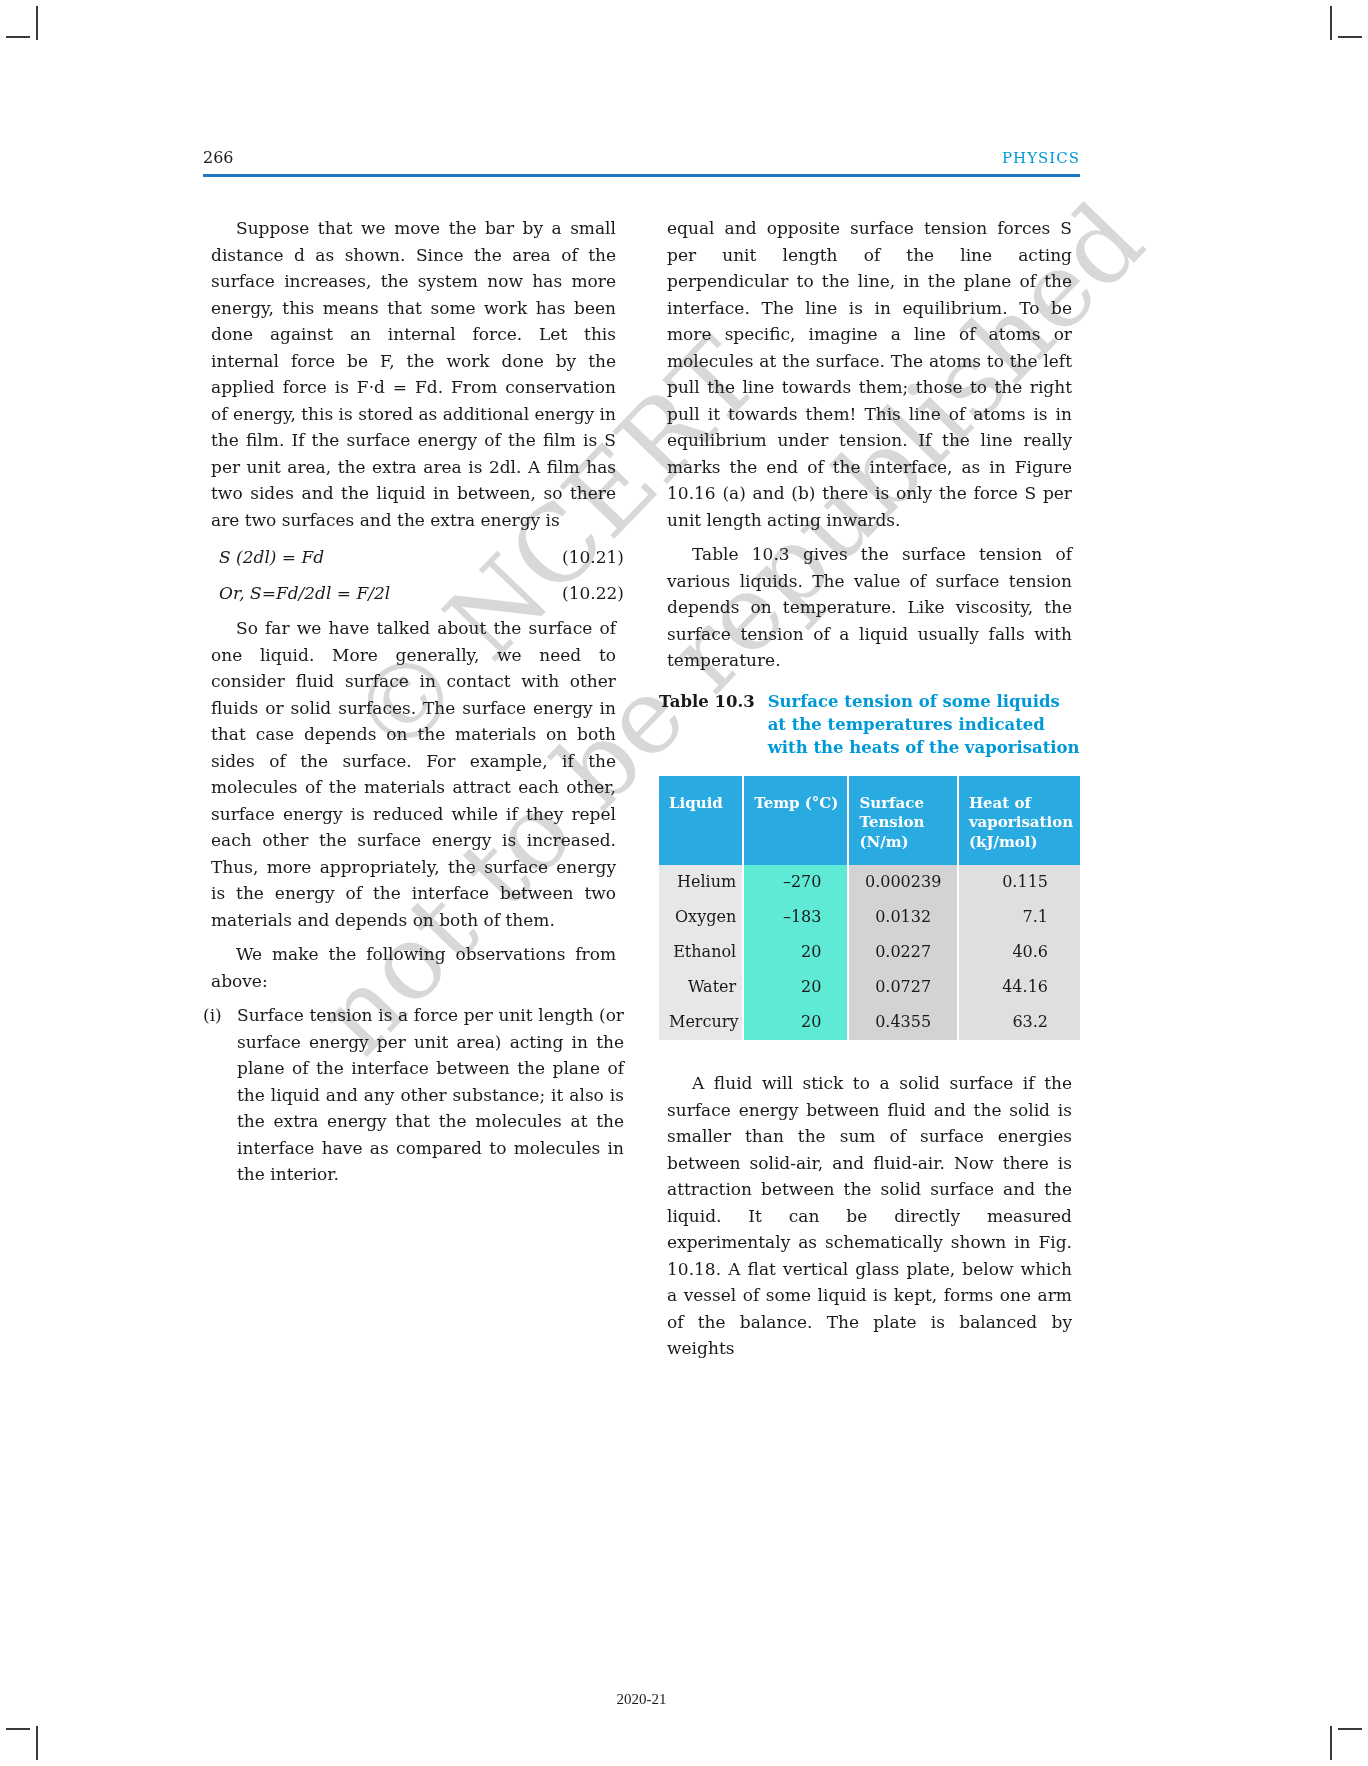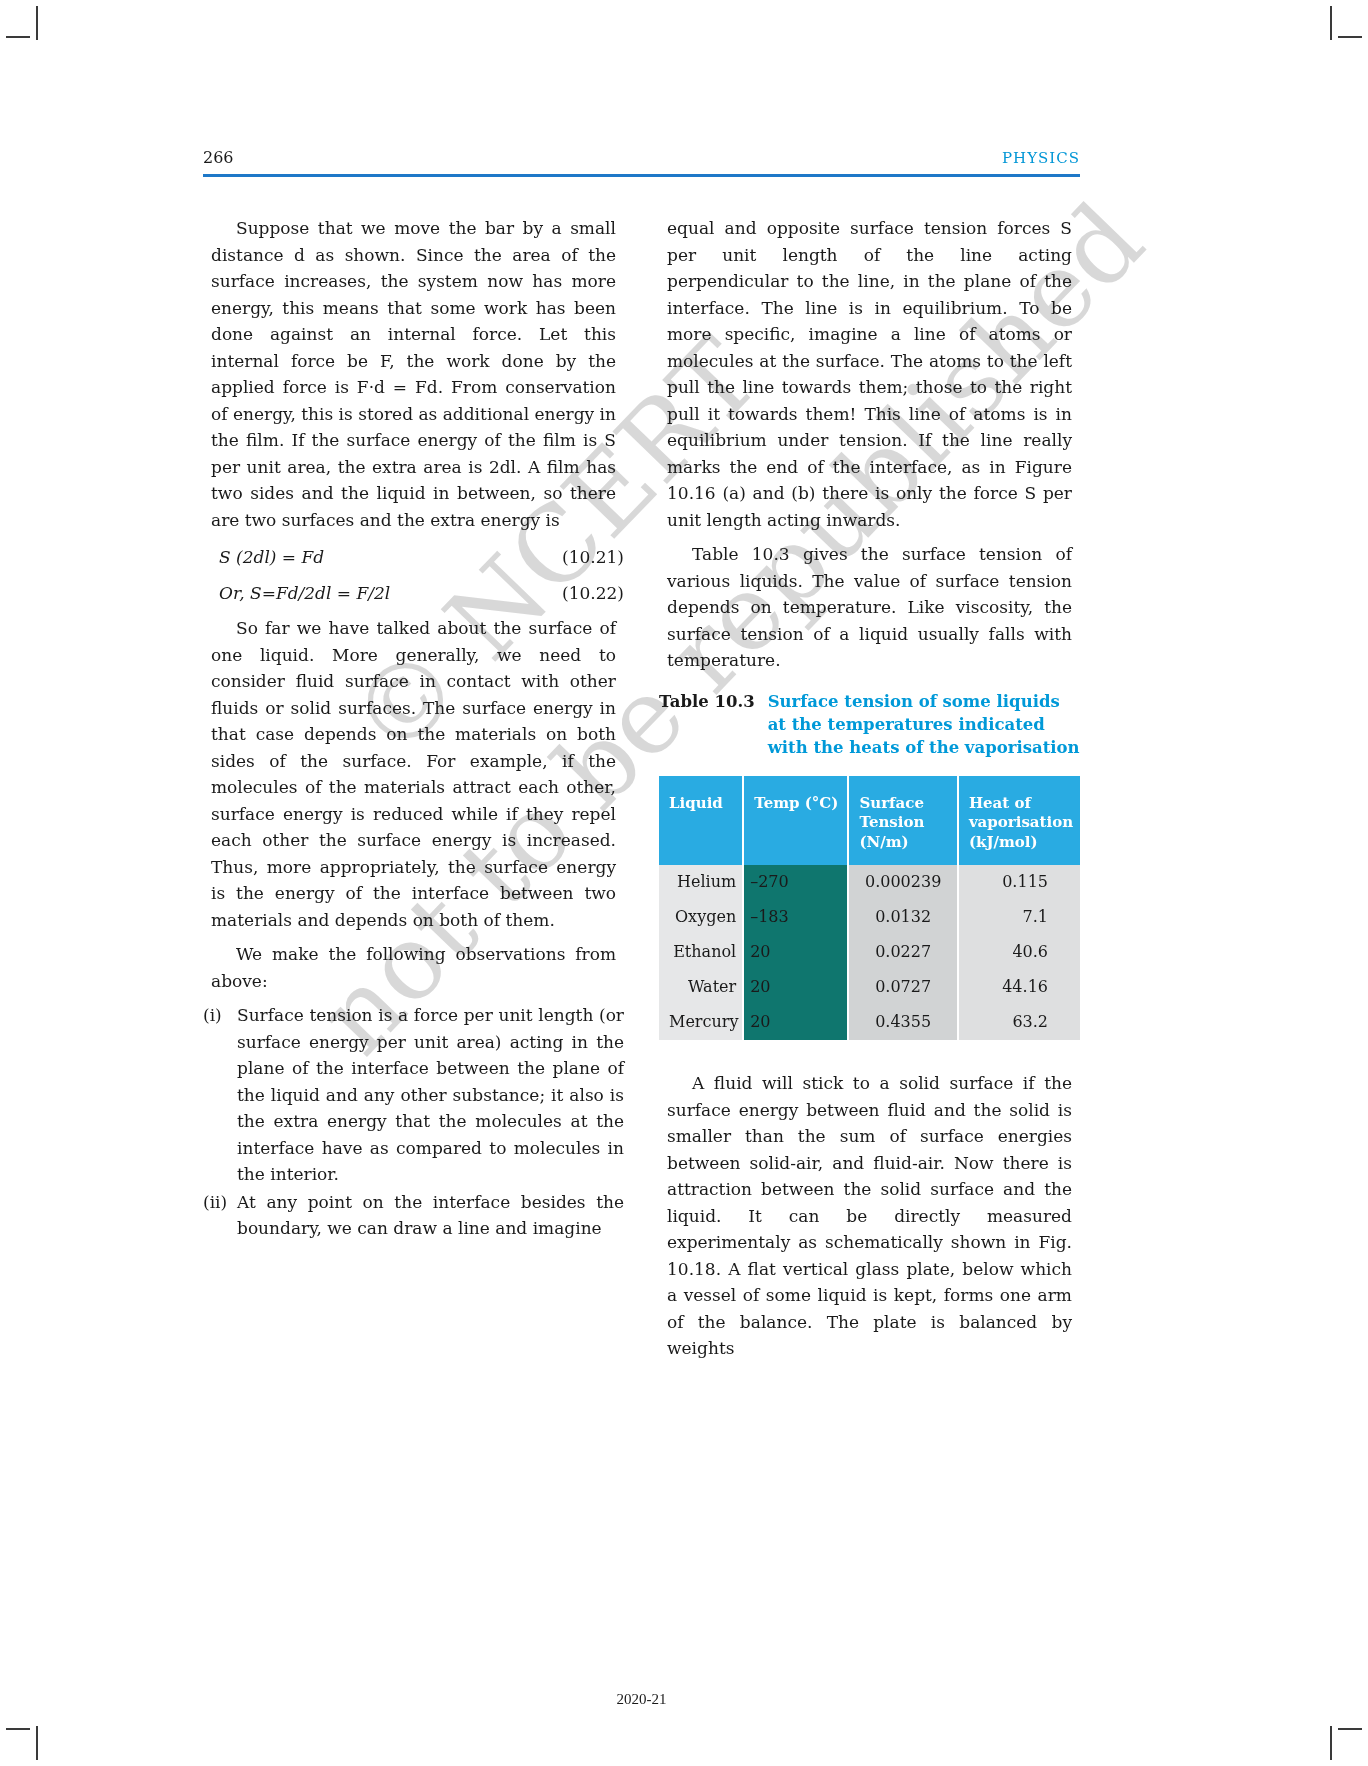--- a/index.html
+++ b/index.html
@@ -63,21 +63,21 @@
     font-size:15px; line-height:19.5px; text-align:left;
     vertical-align:top; padding:18px 6px 13px 10px;
   }
   table.data col.c1 { width:20%; } table.data col.c2 { width:25%; }
   table.data col.c3 { width:26%; } table.data col.c4 { width:29%; }
   table.data td {
     font-size:16px; height:35px; vertical-align:middle; padding:0 6px;
   }
   table.data th + th, table.data td + td { border-left:2px solid #ffffff; }
   table.data td:nth-child(1) { background:#E6E7E8; text-align:right; padding-left:10px; }
-  table.data td:nth-child(2) { background:#0f766e; text-align:left; padding-right:26px;margin-left:36px; }
+  table.data td:nth-child(2) { background:#5eead4; text-align:right; padding-right:26px;margin-left:36px; }
   table.data td:nth-child(3) { background:#D1D3D4; text-align:center; }
   table.data td:nth-child(4) { background:#DEDFE0; text-align:right; padding-right:32px; }
 
   .footer { position:absolute; left:203px; bottom:58px; width:877px; text-align:center; font-size:15px; z-index:2;font-family:Liberation Serif, serif; }
 </style>
 </head>
 <body>
 
 <div class="page">
 
@@ -119,24 +119,20 @@
           </div>
         </div>
 
         <p class="indent">So far we have talked about the surface of one liquid. More generally, we need to consider fluid surface in contact with other fluids or solid surfaces. The surface energy in that case depends on the materials on both sides of the surface. For example, if the molecules of the materials attract each other, surface energy is reduced while if they repel each other the surface energy is increased. Thus, more appropriately, the surface energy is the energy of the interface between two materials and depends on both of them.</p>
         <p class="indent">We make the following observations from above:</p>
 
         <div class="obs">
           <span class="marker">(i)</span>
           <span class="obs-text">Surface tension is a force per unit length (or surface energy per unit area) acting in the plane of the interface between the plane of the liquid and any other substance; it also is the extra energy that the molecules at the interface have as compared to molecules in the interior.</span>
         </div>
-        <div class="obs">
-          <span class="marker">(ii)</span>
-          <span class="obs-text">At any point on the interface besides the boundary, we can draw a line and imagine</span>
-        </div>
       </div>
 
       <div class="col">
         <p>equal and opposite surface tension forces S per unit length of the line acting perpendicular to the line, in the plane of the interface. The line is in equilibrium. To be more specific, imagine a line of atoms or molecules at the surface. The atoms to the left pull the line towards them; those to the right pull it towards them! This line of atoms is in equilibrium under tension. If the line really marks the end of the interface, as in Figure 10.16 (a) and (b) there is only the force S per unit length acting inwards.</p>
         <p class="indent">Table 10.3 gives the surface tension of various liquids. The value of surface tension depends on temperature. Like viscosity, the surface tension of a liquid usually falls with temperature.</p>
 
         <div class="table-block">
           <div class="caption-row">
             <span class="tbl-label">Table 10.3</span>
             <span class="tbl-caption">Surface tension of some liquids at the temperatures indicated with the heats of the vaporisation</span>

